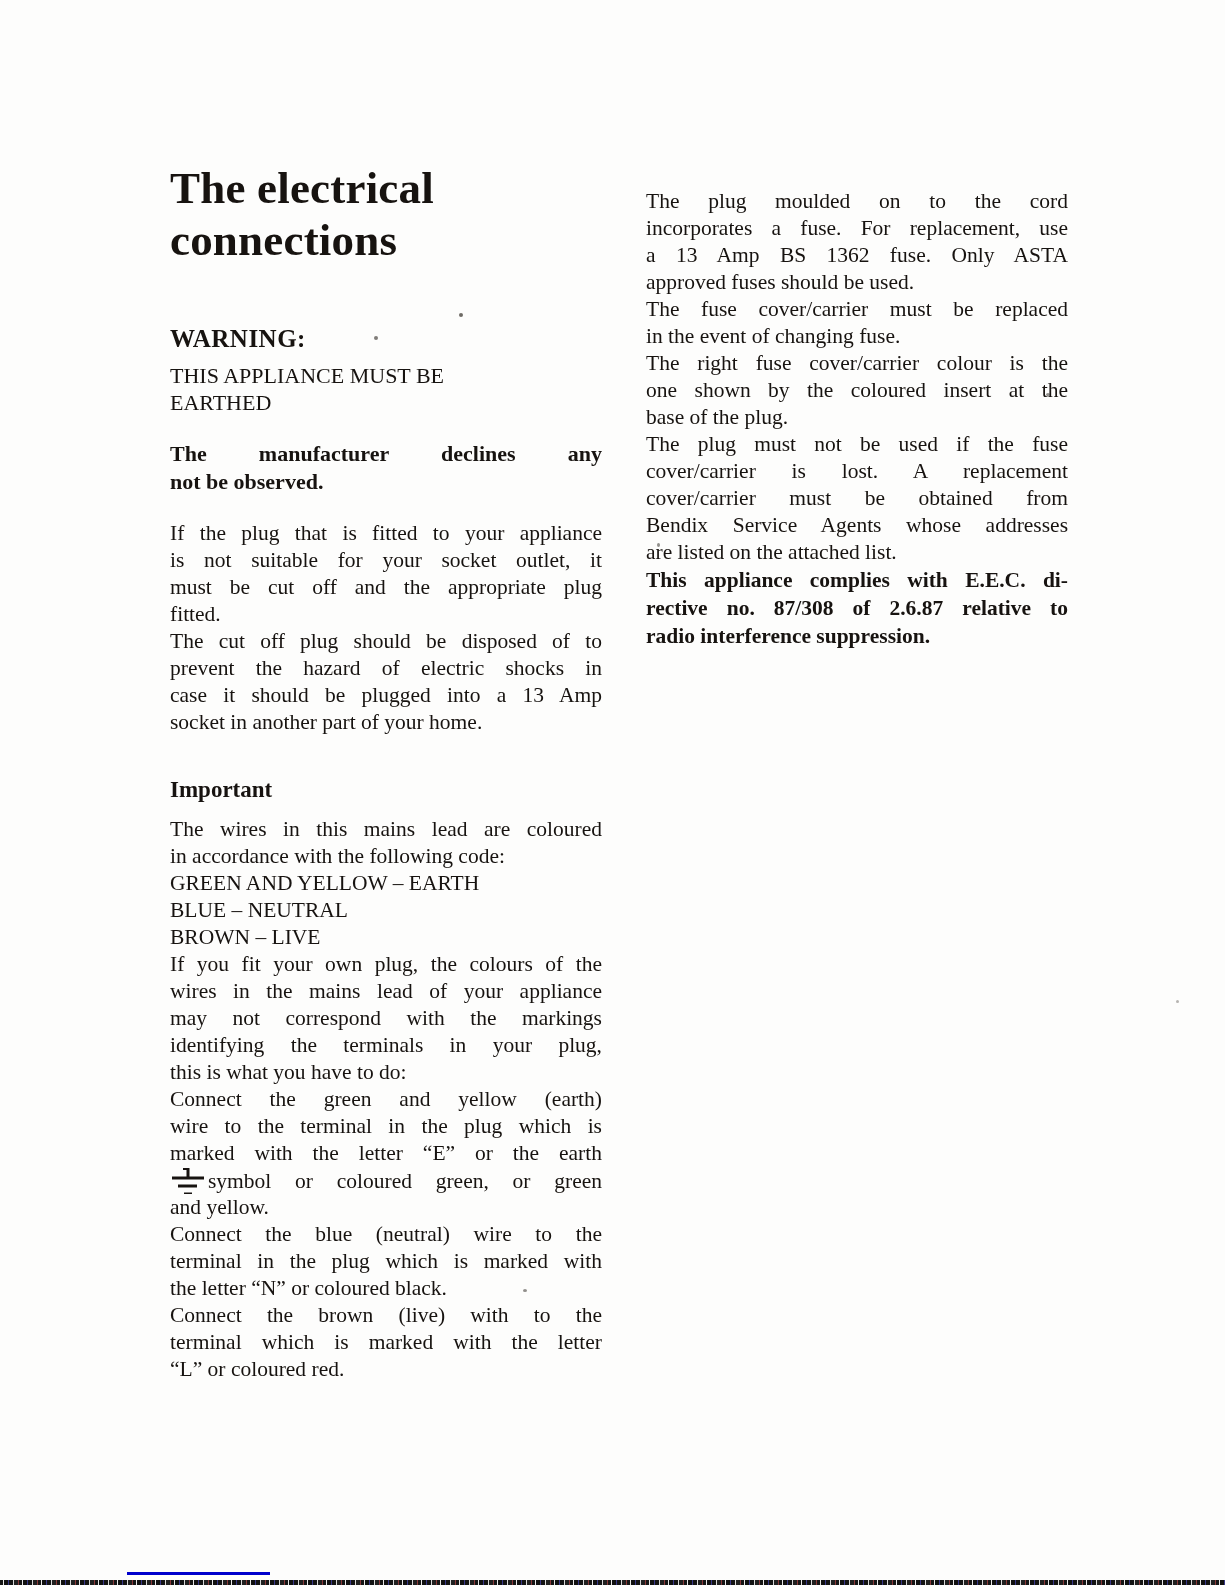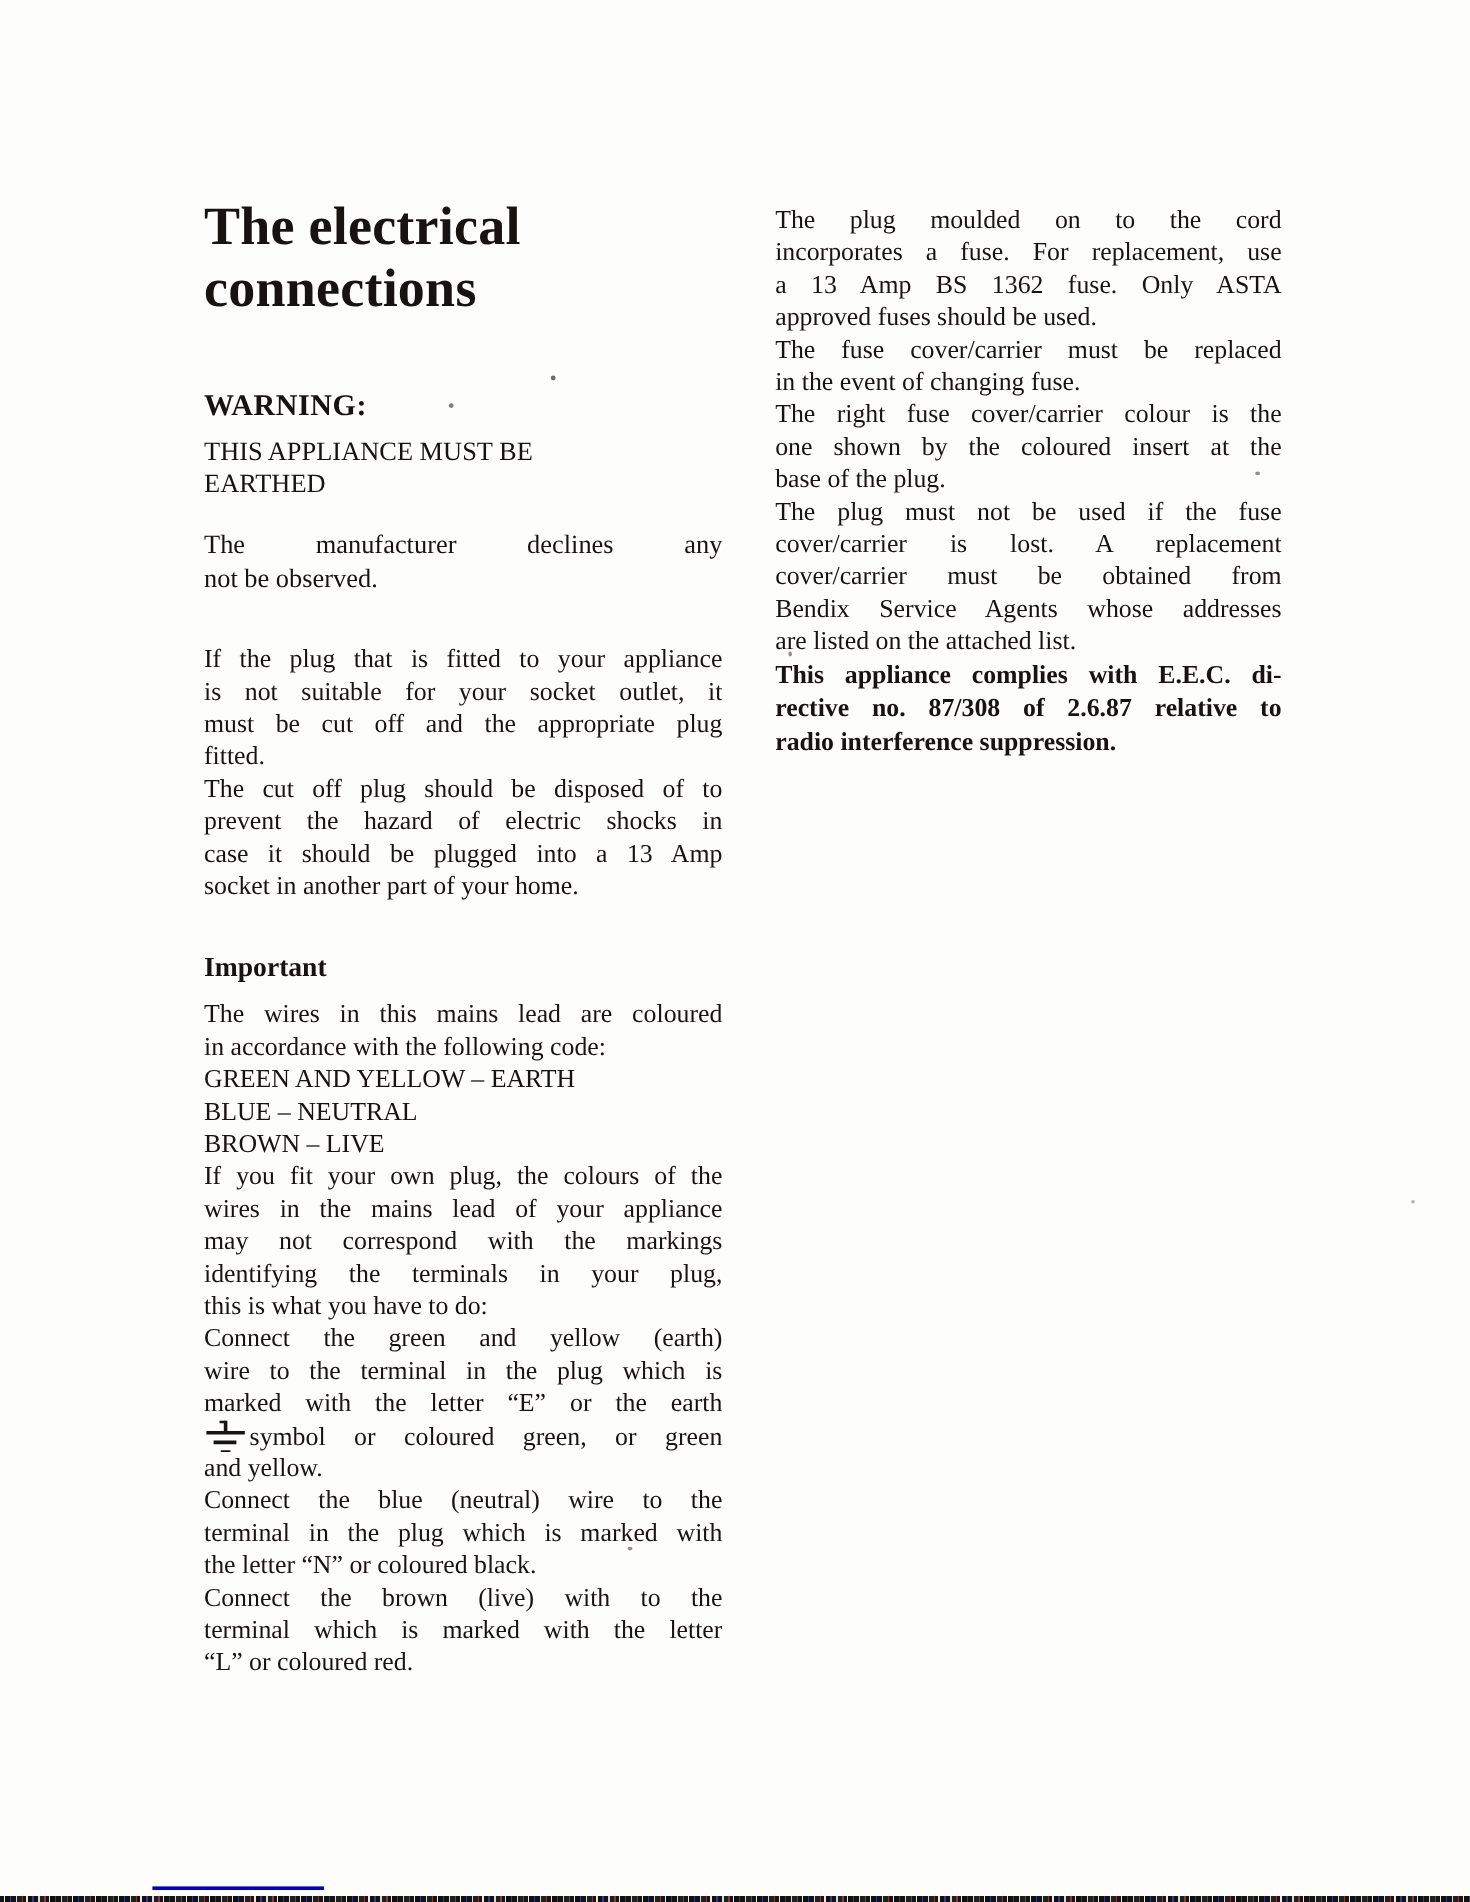--- a/index.html
+++ b/index.html
@@ -6,35 +6,35 @@
   body {
     width: 1225px; height: 1585px;
     position: relative;
     background: #fdfdfc;
     font-family: "Liberation Serif", serif;
     color: #171310;
     overflow: hidden;
   }
   .col { position: absolute; }
   #col-left  { left: 170px; top: 162px; width: 432px; }
-  #col-right { left: 646px; top: 170px; width: 422px; }
+  #col-right { left: 646px; top: 188px; width: 422px; }
 
   .doc-title { margin: 0; font-size: 45px; line-height: 52px; font-weight: bold; letter-spacing: 0.2px; }
   .doc-title .tline { display: block; }
 
   .h-warning { margin: 58px 0 0 0; font-size: 25px; line-height: 30px; font-weight: bold; letter-spacing: 0.5px; }
   .caps-block { margin-top: 8px; }
   .caps-block .line { font-size: 22px; line-height: 27px; }
 
-  .liability { margin-top: 24px; font-weight: normal; }
+  .liability { margin-top: 24px; font-weight: bold; }
   .liability .line { font-size: 22px; line-height: 28px; height: 28px; overflow: hidden; }
 
   .para { font-size: 21.5px; }
   .para .line { line-height: 27px; height: 27px; overflow: hidden; }
-  #para-plug { margin-top: 40px; }
+  #para-plug { margin-top: 24px; }
   #para-wiring { margin-top: 12px; }
 
   .h-important { margin: 40px 0 0 0; font-size: 23px; line-height: 28px; font-weight: bold; }
 
   .eec-block { font-weight: bold; }
   .eec-block .line { font-size: 21.5px; line-height: 28px; height: 28px; overflow: hidden; }
 
   .j { text-align: justify; text-align-last: justify; }
 
   .earth-sym { display: inline-block; vertical-align: -11px; margin: 0 2px 0 0; }

